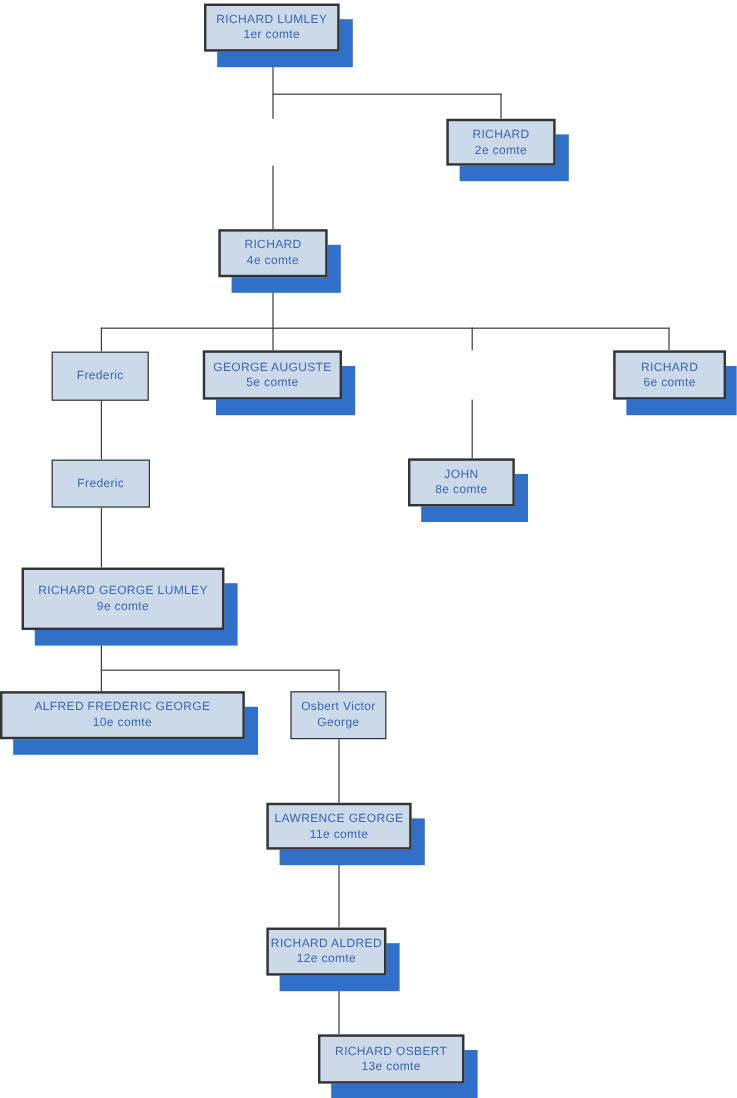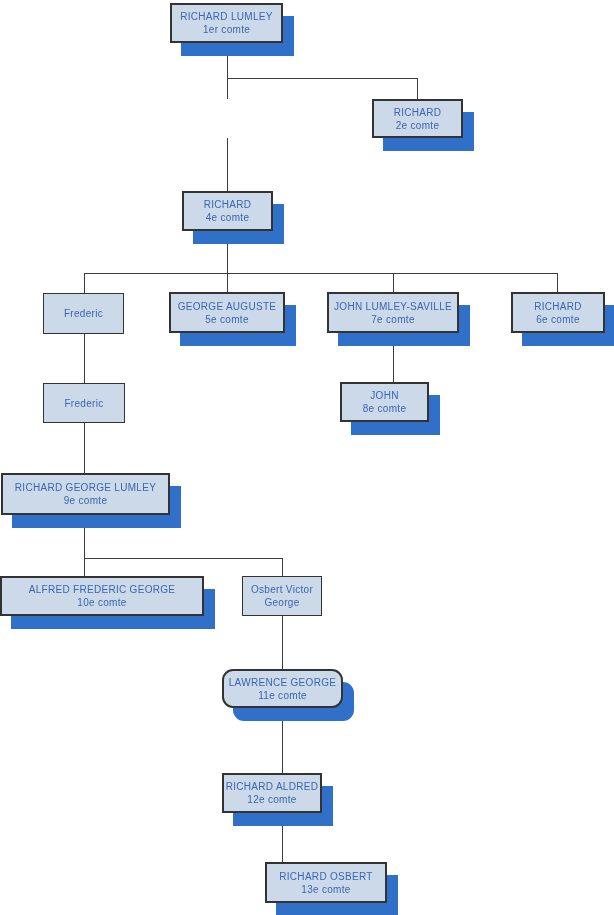--- a/index.html
+++ b/index.html
@@ -67,55 +67,51 @@
 
   <div class="node minor" style="left:43px;top:293px;width:81px;height:41px;">
     <div class="l1">Frederic</div>
   </div>
 
   <div class="node" style="left:169px;top:292px;width:116px;height:41px;">
     <div class="l1">GEORGE AUGUSTE</div>
     <div class="l2">5e comte</div>
   </div>
 
-  <div class="node" style="left:327px;top:292px;width:132px;height:41px;">
-    <div class="l1">JOHN LUMLEY-SAVILLE</div>
-    <div class="l2">7e comte</div>
-  </div>
 
   <div class="node" style="left:511px;top:292px;width:94px;height:41px;">
     <div class="l1">RICHARD</div>
     <div class="l2">6e comte</div>
   </div>
 
   <div class="node minor" style="left:43px;top:383px;width:82px;height:40px;">
     <div class="l1">Frederic</div>
   </div>
 
   <div class="node" style="left:340px;top:382px;width:89px;height:40px;">
     <div class="l1">JOHN</div>
     <div class="l2">8e comte</div>
   </div>
 
-  <div class="node" style="left:1px;top:473px;width:169px;height:42px;align-items:flex-end;">
+  <div class="node" style="left:18px;top:473px;width:169px;height:52px;align-items:flex-end;">
     <div class="l1">RICHARD GEORGE LUMLEY</div>
     <div class="l2">9e comte</div>
   </div>
 
   <div class="node" style="left:0px;top:576px;width:204px;height:40px;">
     <div class="l1">ALFRED FREDERIC GEORGE</div>
     <div class="l2">10e comte</div>
   </div>
 
   <div class="node minor" style="left:242px;top:576px;width:80px;height:40px;">
     <div class="l1">Osbert Victor</div>
     <div class="l2">George</div>
   </div>
 
-  <div class="node" style="left:222px;top:669px;width:121px;height:39px;border-radius:11px;">
+  <div class="node" style="left:222px;top:669px;width:121px;height:39px;">
     <div class="l1">LAWRENCE GEORGE</div>
     <div class="l2">11e comte</div>
   </div>
 
   <div class="node" style="left:222px;top:773px;width:100px;height:40px;">
     <div class="l1">RICHARD ALDRED</div>
     <div class="l2">12e comte</div>
   </div>
 
   <div class="node" style="left:221px;top:862px;width:122px;height:41px;margin-left:44px;">

